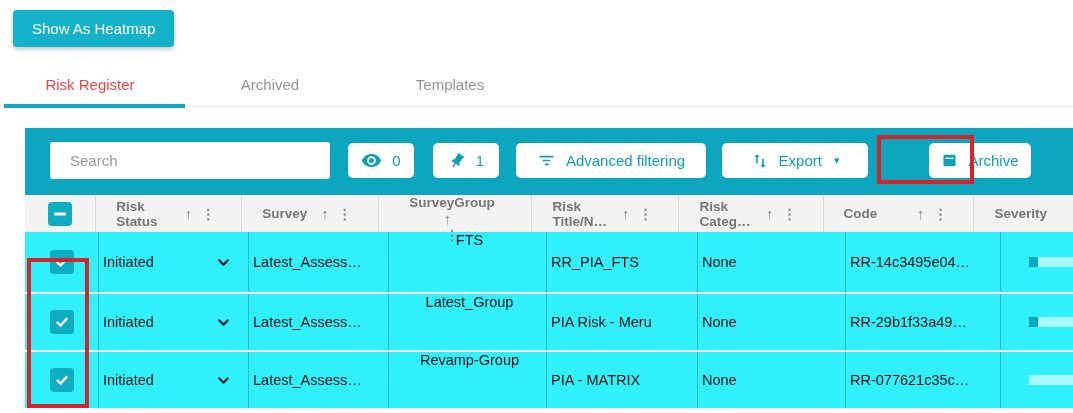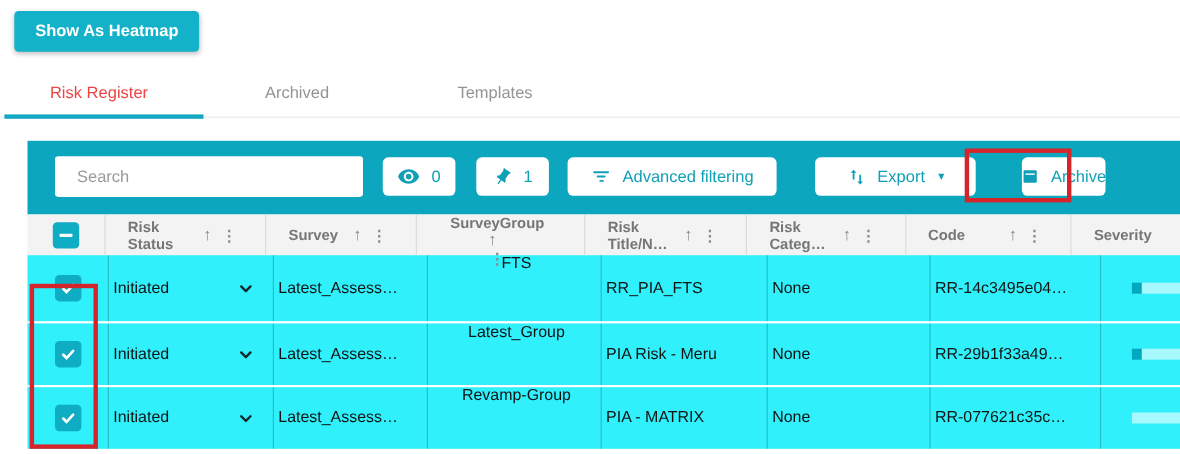--- a/index.html
+++ b/index.html
@@ -2,21 +2,21 @@
 <html><head>
 <meta charset="utf-8">
 <style>
   * { margin:0; padding:0; box-sizing:border-box; }
   html,body { width:1073px; height:413px; background:#fff; overflow:hidden;
               font-family:"Liberation Sans", sans-serif; }
   .page { position:relative; width:1073px; height:413px; background:#fff; overflow:hidden; }
 
   
   .heatmap-btn { position:absolute; left:13px; top:10px; height:37px; padding:0 19px;
-    background:#14b2c9; color:#fff; font-weight:bold; font-size:15px; border:none;
+    background:#14b2c9; color:#fff; font-weight:normal; font-size:15px; border:none;
     border-radius:4px; box-shadow:0 2px 5px rgba(0,0,0,0.25); cursor:pointer;
     font-family:inherit; }
 
   
   .tabs { position:absolute; left:0; top:62px; width:1073px; height:45px;
     border-bottom:1px solid #e8e8e8; display:flex; }
   .tab { width:180px; display:flex; align-items:center; justify-content:center;
     font-size:15px; color:#949494; cursor:pointer; }
   .tab.active { color:#ef4444; }
   .tab-underline { position:absolute; left:4px; bottom:-2px; width:181px; height:4px;
@@ -101,30 +101,30 @@
       <span>1</span>
     </button>
 
     <button class="tbtn" style="left:491px;width:190px">
       <svg width="19" height="19" viewBox="0 0 24 24">
         <path d="M4 7h16M8 12h8M11 17h3" stroke="currentColor" stroke-width="2.2" fill="none" stroke-linecap="round"></path>
       </svg>
       <span>Advanced filtering</span>
     </button>
 
-    <button class="tbtn" style="left:716px;width:146px">
+    <button class="tbtn" style="left:697px;width:146px">
       <svg width="18" height="18" viewBox="0 0 24 24">
         <path fill="currentColor" d="M8 3L4.5 6.8h2.4V15h2.2V6.8h2.4L8 3zm8 18l3.5-3.8h-2.4V9h-2.2v8.2h-2.4L16 21z"></path>
       </svg>
       <span>Export</span>
       <span class="caret">▾</span>
     </button>
 
 
-    <button class="tbtn" style="left:904px;width:76px">
+    <button class="tbtn" style="left:904px;width:102px">
       <svg width="17" height="17" viewBox="0 0 24 24">
         <rect x="3.5" y="4" width="17" height="16" rx="1.5" fill="currentColor"></rect>
         <rect x="6" y="8" width="12" height="1.8" fill="#fff"></rect>
       </svg>
       <span>Archive</span>
     </button>
   </div>
 
   <div class="grid">
     <div class="thead">

